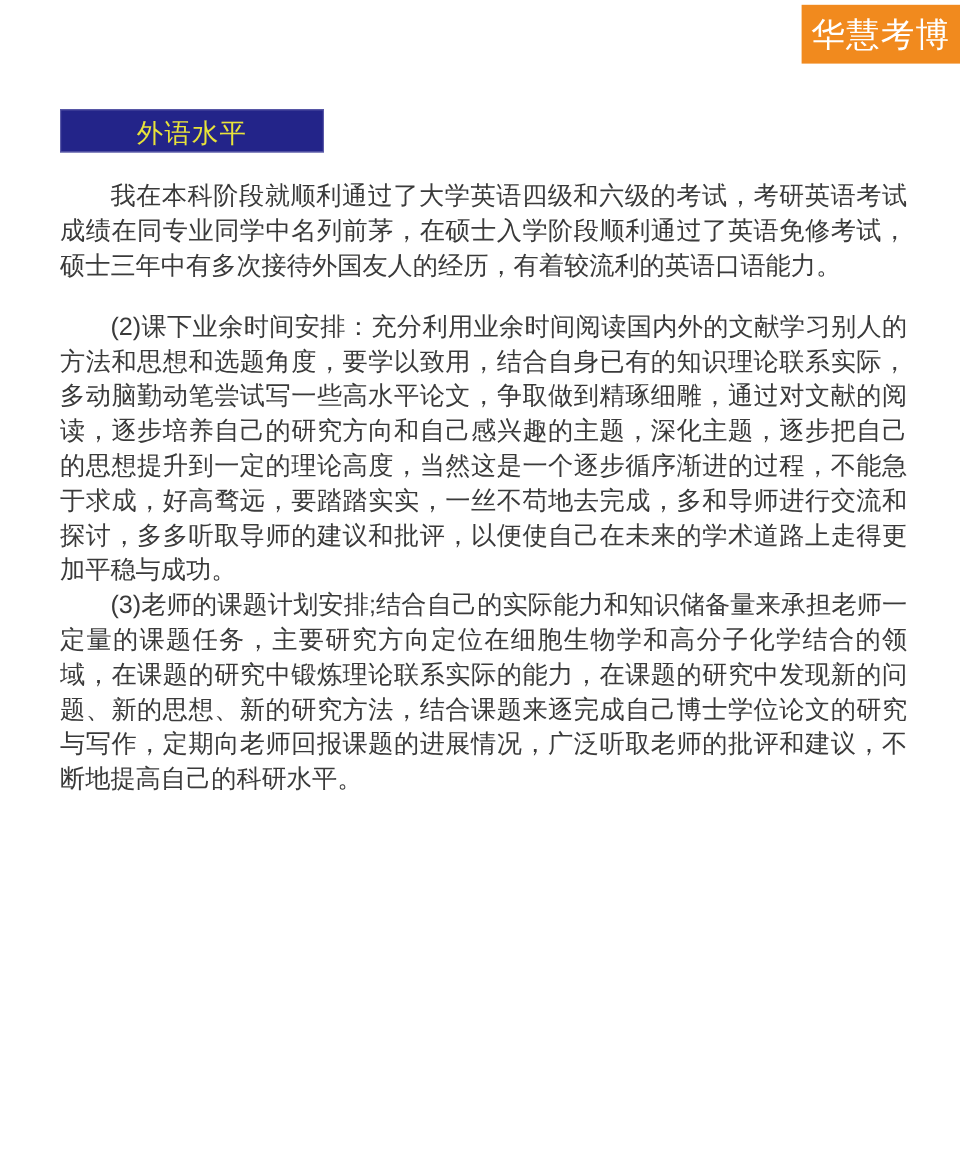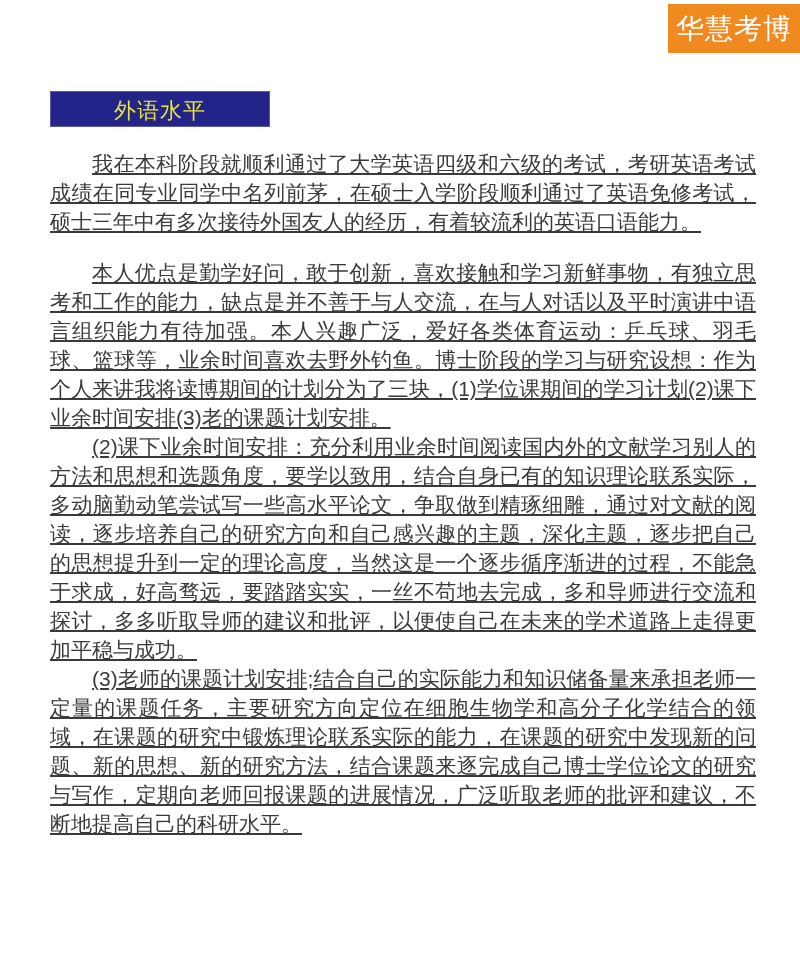--- a/index.html
+++ b/index.html
@@ -60,21 +60,20 @@
   .body-text {
     margin-top: 22px;
     color: #3a3a3a;
     font-size: 21px;
     line-height: 29px;
     text-align: justify;
   }
   .body-text p {
     text-indent: 2em;
     margin: 0;
-    text-decoration: underline;
   }
 </style>
 </head>
 <body>
 
 <div class="page">
 
   <div class="brand-badge">
     <span>华慧考博</span>
   </div>
@@ -84,19 +83,18 @@
     <div class="section-header header-1">
       <span>外语水平</span>
     </div>
 
     <div class="body-text">
       <p>我在本科阶段就顺利通过了大学英语四级和六级的考试，考研英语考试成绩在同专业同学中名列前茅，在硕士入学阶段顺利通过了英语免修考试，硕士三年中有多次接待外国友人的经历，有着较流利的英语口语能力。</p>
     </div>
 
 
     <div class="body-text">
-      <p>本人优点是勤学好问，敢于创新，喜欢接触和学习新鲜事物，有独立思考和工作的能力，缺点是并不善于与人交流，在与人对话以及平时演讲中语言组织能力有待加强。本人兴趣广泛，爱好各类体育运动：乒乓球、羽毛球、篮球等，业余时间喜欢去野外钓鱼。博士阶段的学习与研究设想：作为个人来讲我将读博期间的计划分为了三块，(1)学位课期间的学习计划(2)课下业余时间安排(3)老的课题计划安排。</p>
       <p>(2)课下业余时间安排：充分利用业余时间阅读国内外的文献学习别人的方法和思想和选题角度，要学以致用，结合自身已有的知识理论联系实际，多动脑勤动笔尝试写一些高水平论文，争取做到精琢细雕，通过对文献的阅读，逐步培养自己的研究方向和自己感兴趣的主题，深化主题，逐步把自己的思想提升到一定的理论高度，当然这是一个逐步循序渐进的过程，不能急于求成，好高骛远，要踏踏实实，一丝不苟地去完成，多和导师进行交流和探讨，多多听取导师的建议和批评，以便使自己在未来的学术道路上走得更加平稳与成功。</p>
       <p>(3)老师的课题计划安排;结合自己的实际能力和知识储备量来承担老师一定量的课题任务，主要研究方向定位在细胞生物学和高分子化学结合的领域，在课题的研究中锻炼理论联系实际的能力，在课题的研究中发现新的问题、新的思想、新的研究方法，结合课题来逐完成自己博士学位论文的研究与写作，定期向老师回报课题的进展情况，广泛听取老师的批评和建议，不断地提高自己的科研水平。</p>
     </div>
 
   </div>
 </div>
 
 </body></html>

